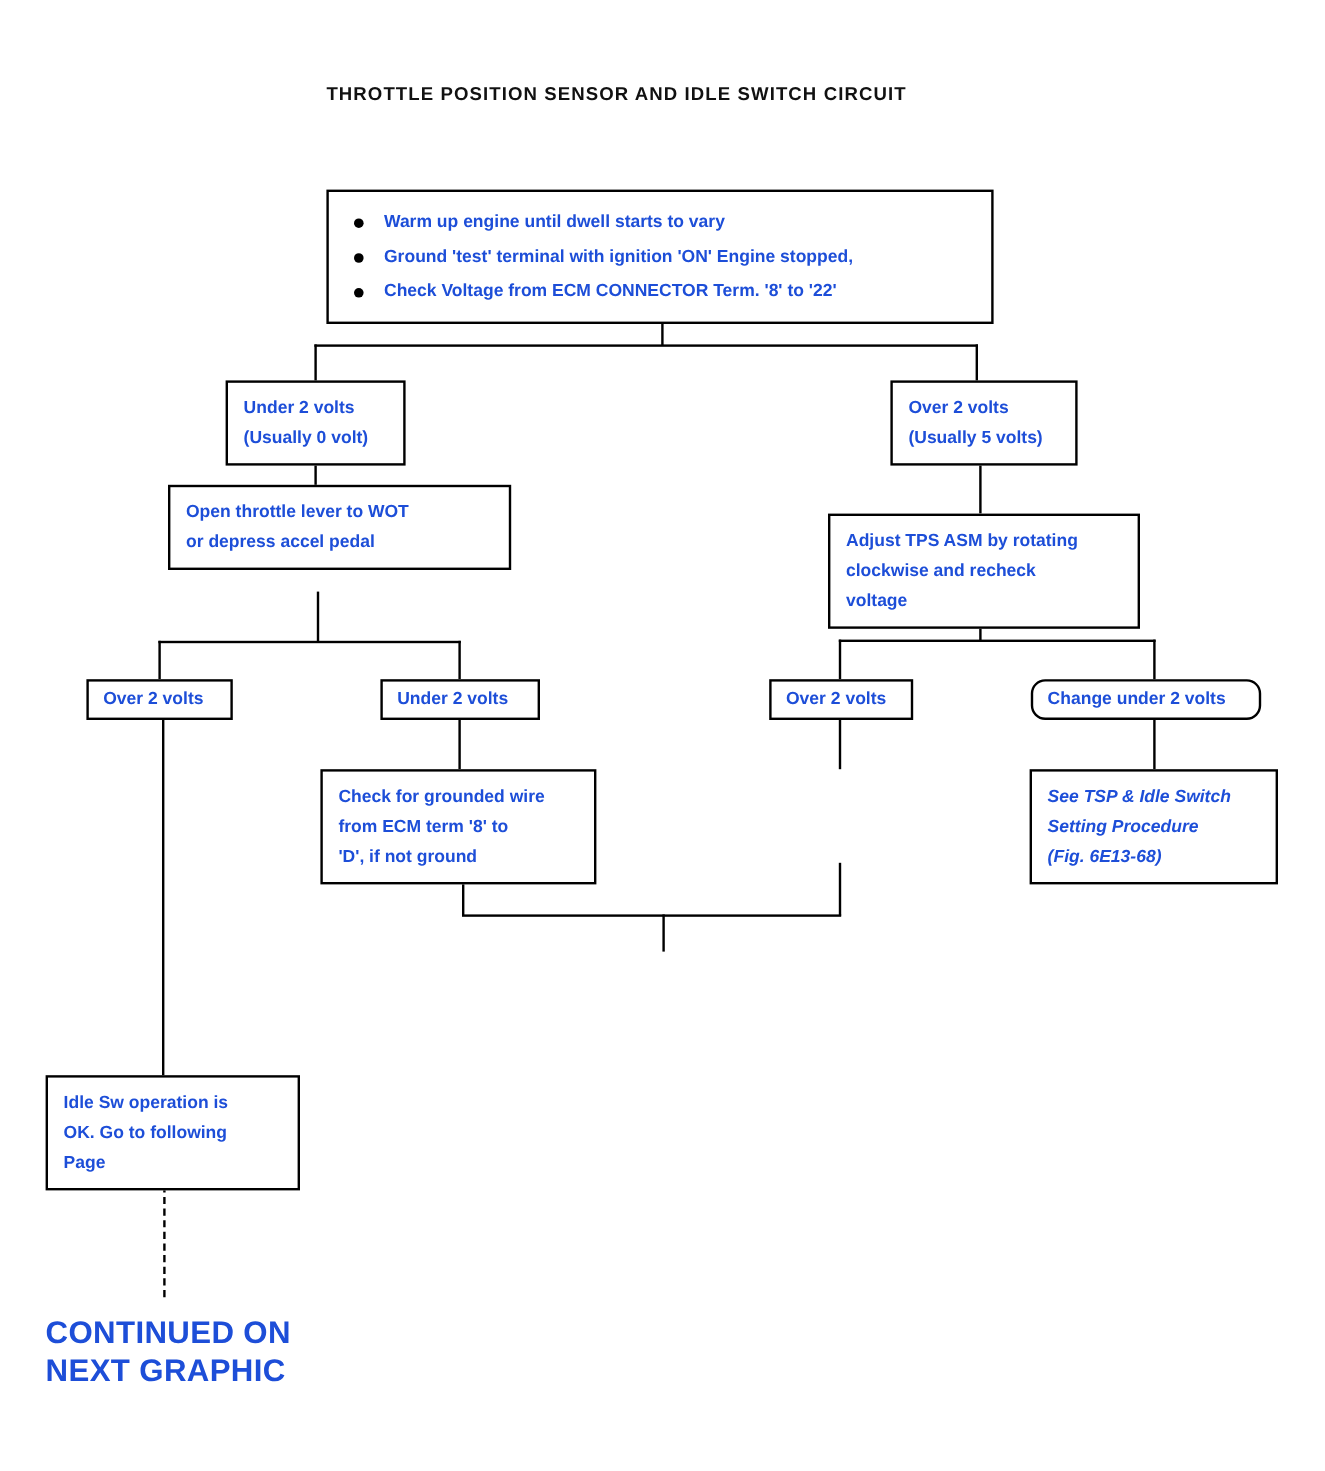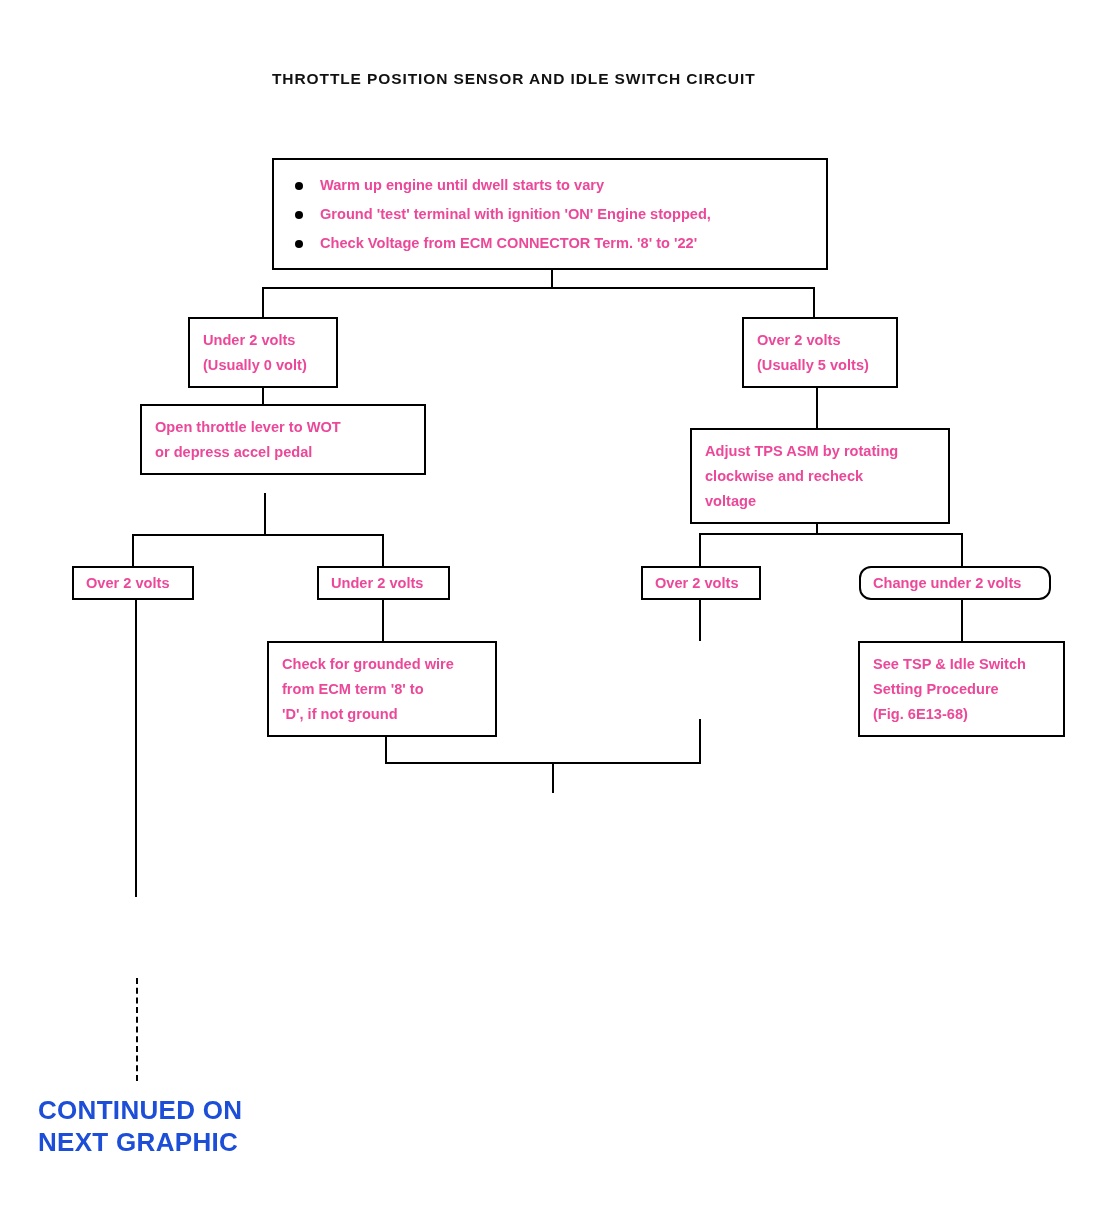--- a/index.html
+++ b/index.html
@@ -33,21 +33,21 @@
   
   .node {
     position: absolute;
     box-sizing: border-box;
     border: 2px solid #000;
     background: #fff;
     padding: 9px 12px 8px 13px;
     font-size: 14.6px;
     font-weight: bold;
     line-height: 25px;
-    color: #ec4899;
+    color: #1d4ed8;
     z-index: 3;
   }
   .node .line { white-space: nowrap; display: block; }
 
   .node.small {
     padding: 5px 11px 4px 12px;
     line-height: 21px;
   }
 
   
@@ -168,32 +168,37 @@
 
   <div class="conn v" style="left:135px; top:600px; height:297px;"></div>
 
   <div class="node" style="left:267px; top:641px; width:230px;">
     <span class="line">Check for grounded wire</span>
     <span class="line">from ECM term '8' to</span>
     <span class="line">'D', if not ground</span>
   </div>
 
 
-  <div class="node" style="left:858px; top:641px; width:207px;">
+  <div class="node" style="left:858px; top:641px; width:207px;font-style:italic;">
     <span class="line">See TSP &amp; Idle Switch</span>
     <span class="line">Setting Procedure</span>
     <span class="line">(Fig. 6E13-68)</span>
   </div>
 
   <div class="conn v" style="left:385px; top:719px; height:44px;"></div>
   <div class="conn v" style="left:699px; top:719px; height:44px;"></div>
   <div class="conn h" style="left:385px; top:762px; width:316px;"></div>
   <div class="conn v" style="left:552px; top:762px; height:31px;"></div>
 
 
+  <div class="node" style="left:38px; top:896px; width:212px;">
+    <span class="line">Idle Sw operation is</span>
+    <span class="line">OK.  Go to following</span>
+    <span class="line">Page</span>
+  </div>
 
   <div class="conn dashed-v" style="left:136px; top:978px; height:103px;"></div>
 
   <div class="footer-note">
     <span class="line">CONTINUED ON</span>
     <span class="line">NEXT GRAPHIC</span>
   </div>
 
 </div>
 

